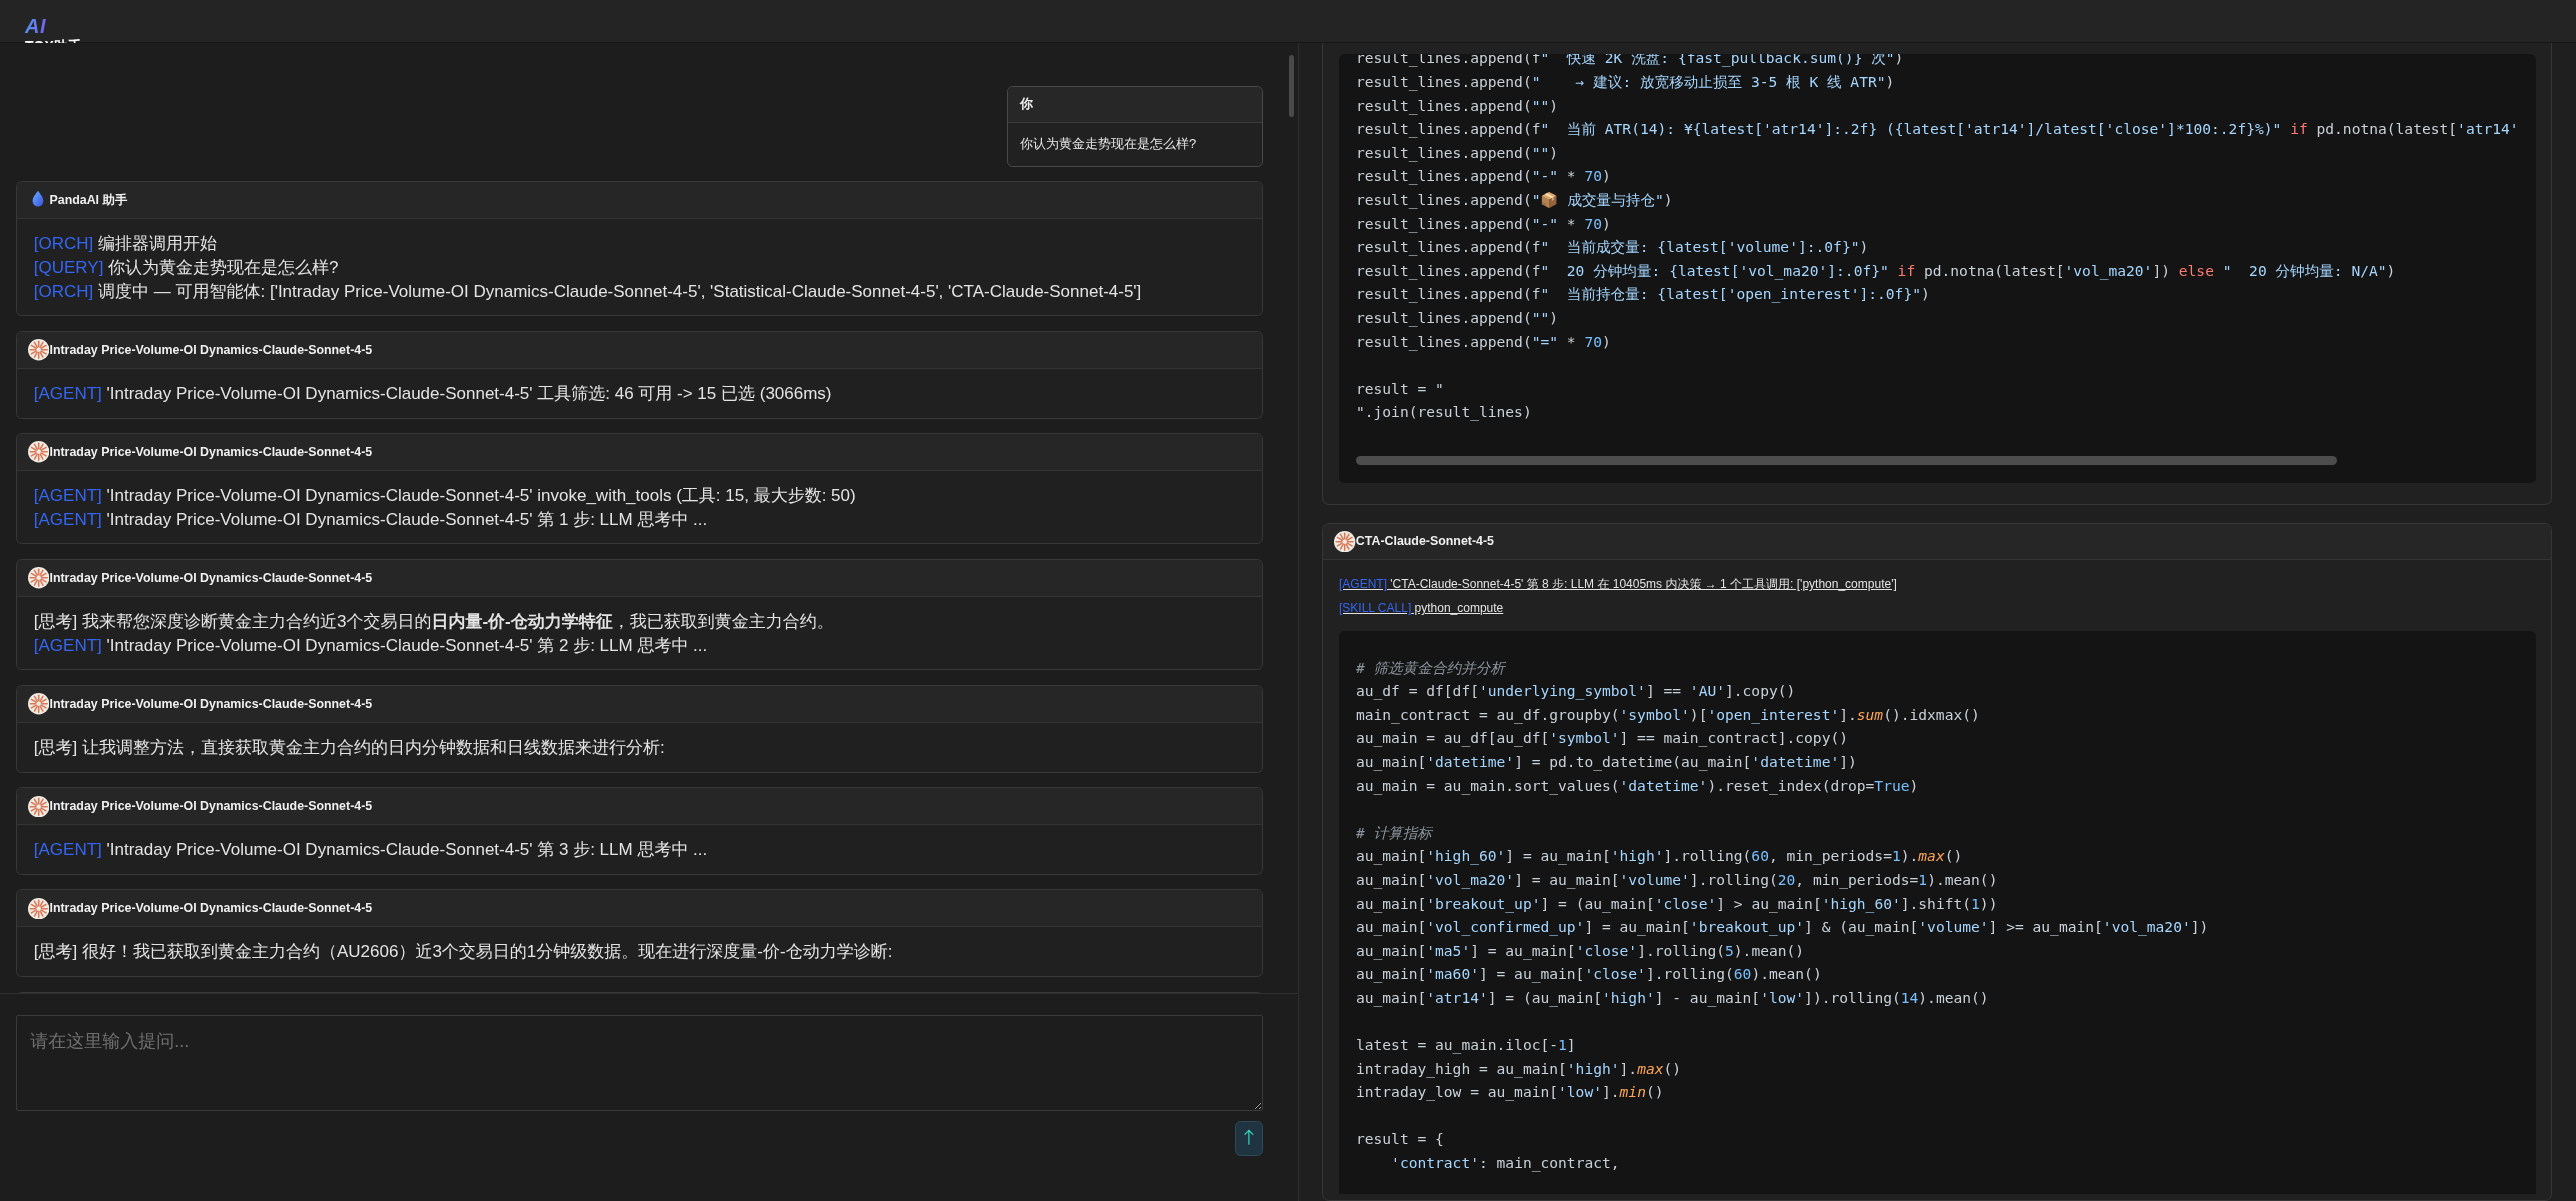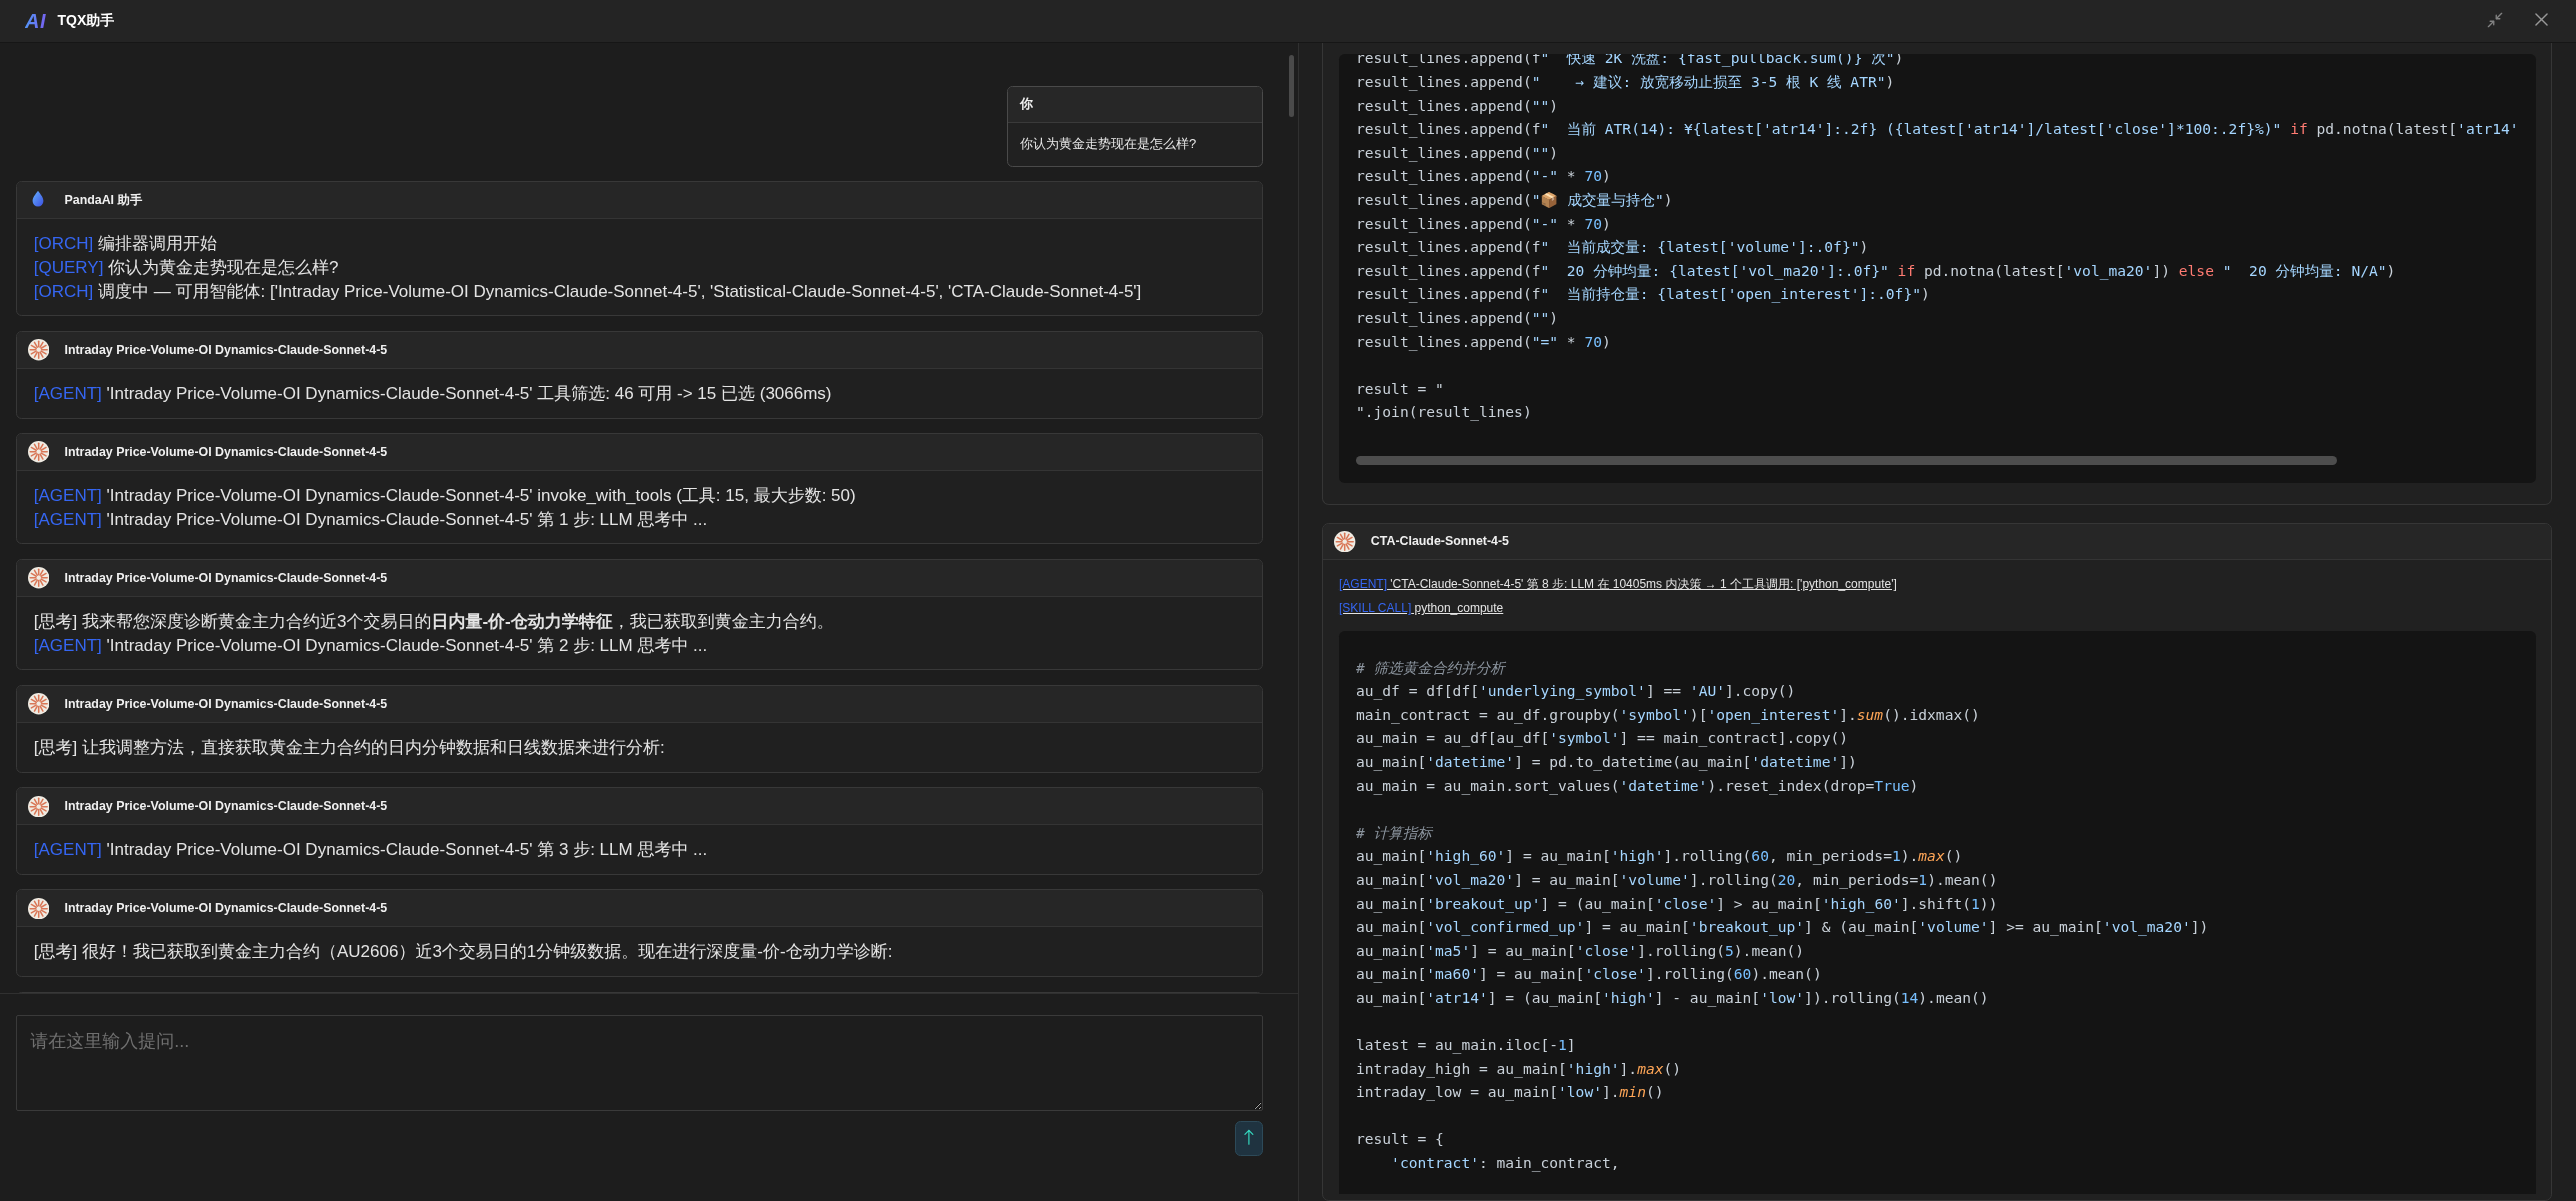--- a/index.html
+++ b/index.html
@@ -1,20 +1,20 @@
 <!DOCTYPE html>
 <html style="--accent: #3566f2; --c-str: #a5d6ff; --c-kw: #ff7b72; --c-num: #79c0ff; --c-fn: #ffa657; --c-com: #8b949e;font-size:9px"><head>
 <meta charset="utf-8">
 <style>
   html,body{margin:0;padding:0;background:#141414;}
   .app{position:relative;width:2576px;height:1201px;background:#1f1f1f;overflow:hidden;
        font-family:"Liberation Sans",sans-serif;color:#e6e6e6;}
   
-  .topbar{height:43px;display:flex;align-items:center;padding:8px 25px;background:#242424;
-          border-bottom:0.6px solid #161616;box-sizing:border-box;}
+  .topbar{height:43px;display:flex;align-items:flex-start;padding:15px 25px;background:#242424;
+          border-bottom:0.6px solid #161616;box-sizing:border-box;flex-direction:column;}
   .logo{font-style:italic;font-weight:bold;font-size:20px;letter-spacing:0.6px;
         background:linear-gradient(100deg,#4f9cf7,#7a5cf0);
         -webkit-background-clip:text;background-clip:text;color:transparent;margin-right:11.3px;}
   .title{font-size:14px;font-weight:600;color:#ffffff;}
   .topbar-spacer{flex:1;}
   .win-controls{display:flex;align-items:center;gap:27px;}
   .win-btn{display:inline-flex;cursor:pointer;opacity:.8;background:none;border:none;padding:0;}
   
   .main{display:flex;height:1159px;}
   .left-col{width:1302px;box-sizing:border-box;border-right:0.6px solid #303030;position:relative;
@@ -23,21 +23,21 @@
   .chat-v-thumb{position:absolute;top:12.4px;right:3.4px;width:5px;height:62px;border-radius:2.8px;
                 background:#4a4a4a;}
   
   .user-row{display:flex;justify-content:flex-end;margin-top:43px;}
   .user-card{width:254px;border:0.6px solid #4a4a4a;border-radius:5.6px;background:#212121;overflow:hidden;}
   .user-card-head{padding:8.4px 12.4px;font-size:13px;font-weight:bold;color:#f0f0f0;
                   background:#272727;border-bottom:0.6px solid #3a3a3a;}
   .user-card-body{padding:12.4px 12.4px;font-size:13px;color:#e8e8e8;}
   
   .msg-card{margin-top:14.6px;border:0.6px solid #383838;border-radius:5.6px;background:#202020;overflow:hidden;}
-  .msg-head{display:flex;align-items:center;gap:15px;padding:7.3px 11.3px;background:#262626;
+  .msg-head{display:flex;align-items:center;gap:0;padding:7.3px 11.3px;background:#262626;
             border-bottom:0.6px solid #343434;}
   .msg-avatar{width:21.4px;height:21.4px;flex:0 0 21.4px;display:inline-flex;}
   .msg-name{font-size:12.4px;font-weight:600;color:#f0f0f0;}
   .msg-body{padding:9px 17px;font-size:17px;color:#e4e4e4;}
   .msg-line{margin:6.8px 0;line-height:17px;}
   .tag{color:var(--accent,#3566f2);}
   .b{font-weight:bold;}
   
   .input-area{border-top:0.6px solid #303030;padding:21.4px 35px 0 15.8px;}
   .prompt-input{width:100%;height:96px;box-sizing:border-box;background:#1d1d1d;

